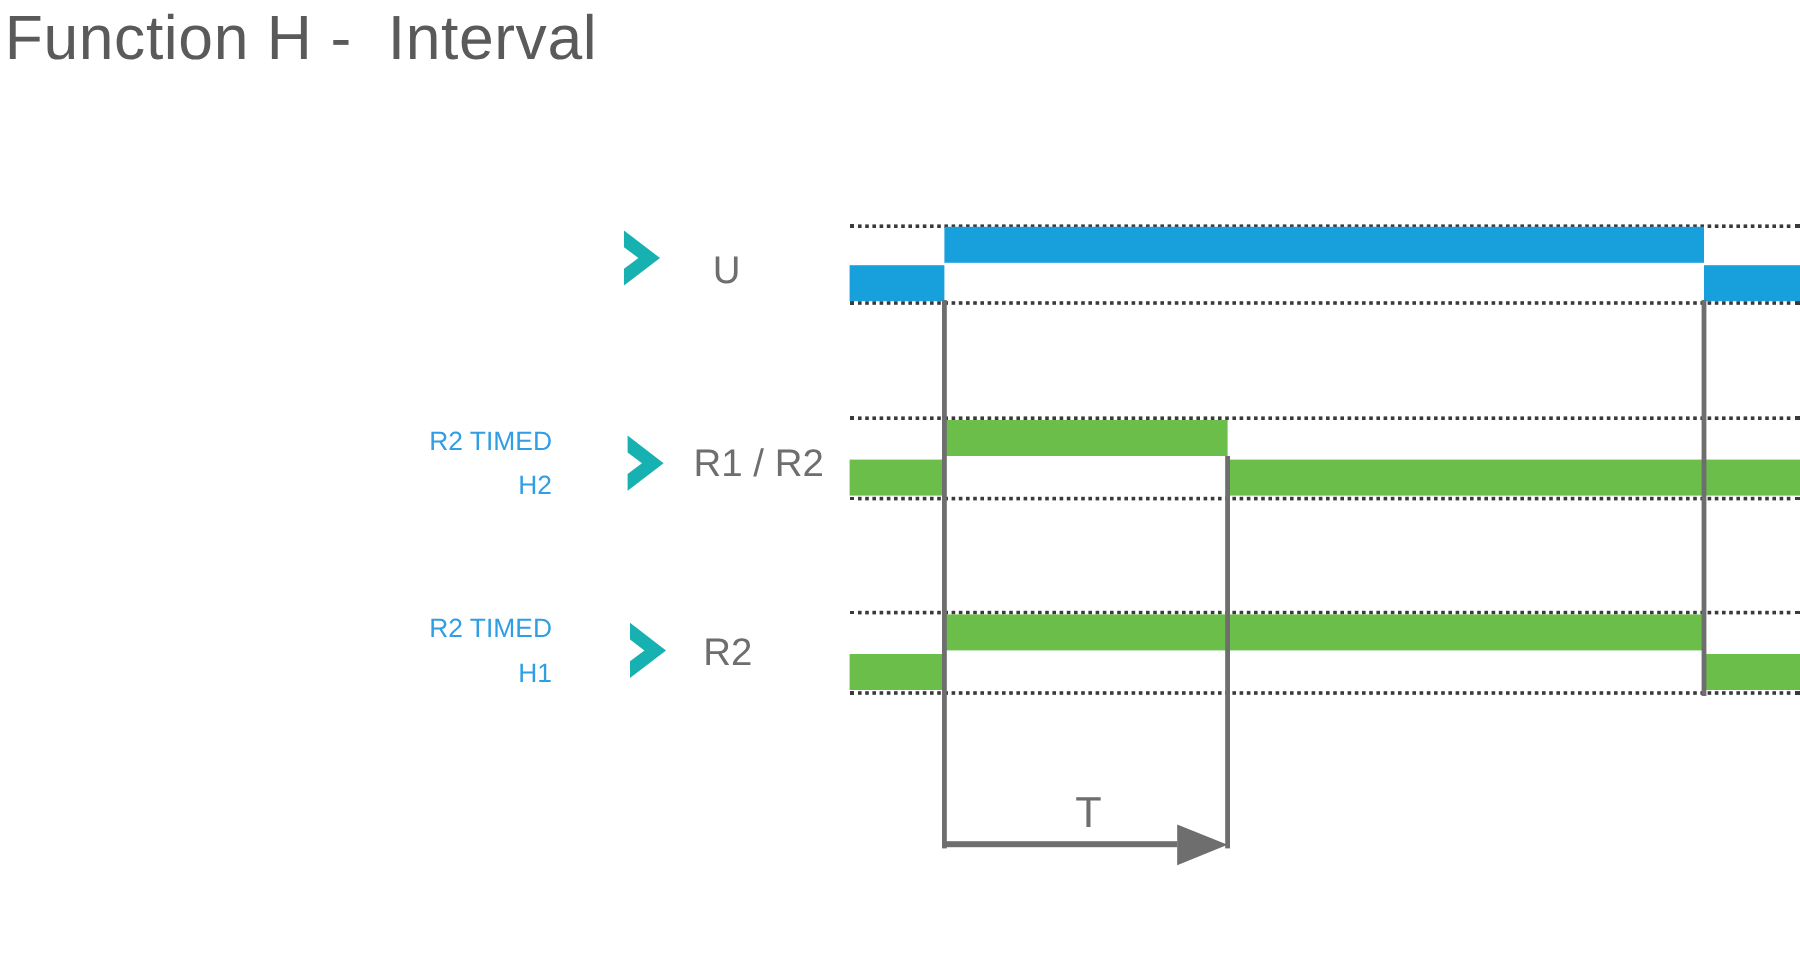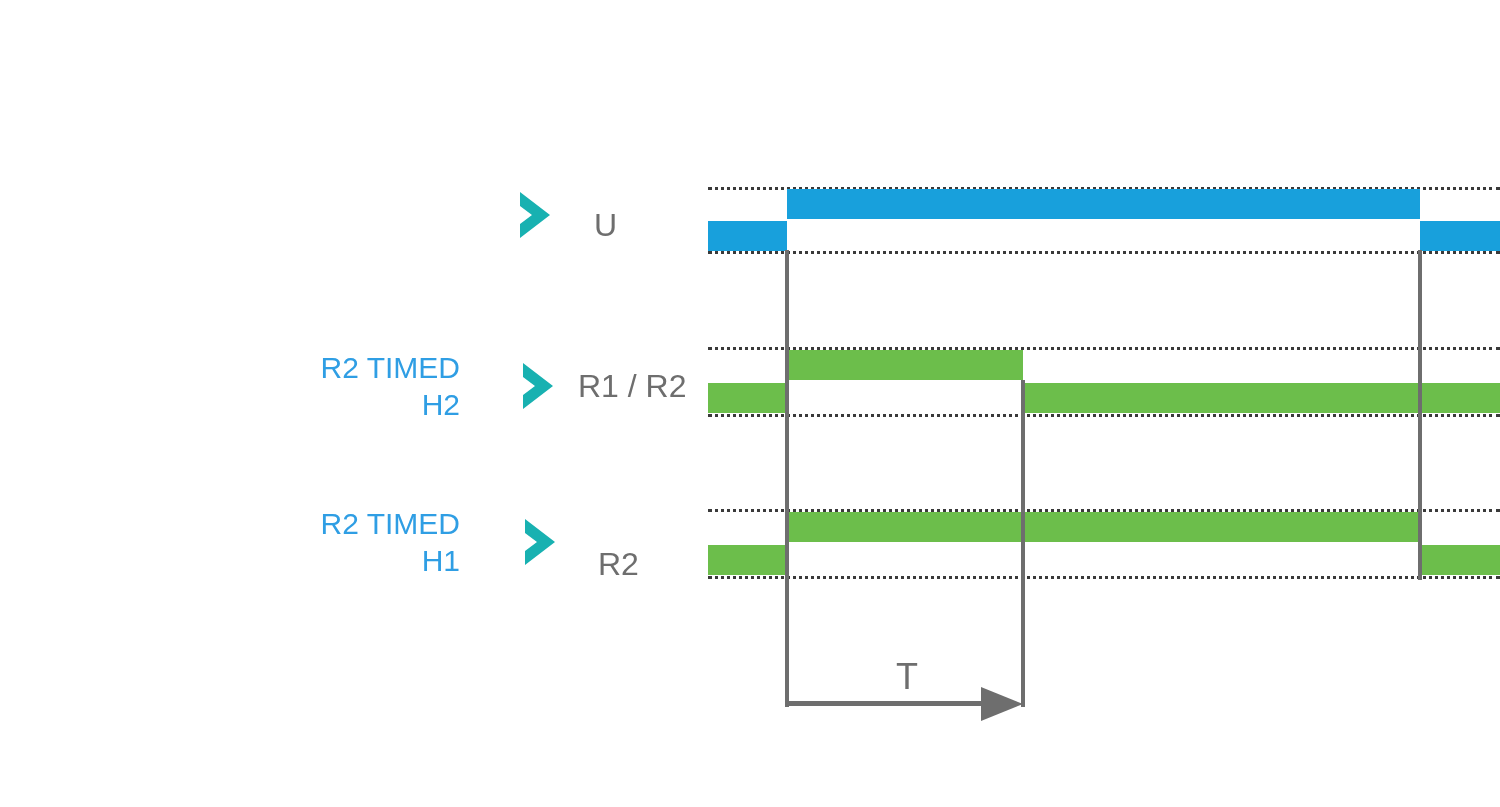--- a/index.html
+++ b/index.html
@@ -42,21 +42,21 @@
     width: 1500px;
   }
 
   
   .row-desc {
     position: absolute;
     right: 1040px;           
     width: 300px;
     text-align: right;
     color: #2f9ee4;
-    font-size: 30px;
+    font-size: 22px;
     line-height: 37px;
     white-space: pre-line;
     font-family: "Liberation Sans", sans-serif;
   }
 
   
   .marker {
     position: absolute;
     width: 34px;
     height: 48px;
@@ -119,20 +119,21 @@
     font-size: 36px;
     line-height: 36px;
     font-family: "Liberation Sans", sans-serif;
   }
 </style>
 </head>
 <body>
 
 <div id="canvas">
 
+  <div class="page-title">Function H -  Interval</div>
 
   <div class="row" style="top:0;">
 
     <div class="row-desc" style="top:350px;"></div>
 
     <div class="marker" style="left:518px; top:191px;">
       <svg width="34" height="48" viewBox="0 0 34 48">
         <path d="M2,1 L32,24 L2,47 L2,33 L14,24 L2,15 Z" fill="#18b1b1"></path>
       </svg>
     </div>
@@ -176,21 +177,21 @@
 
     <div class="row-desc" style="top:505px;">R2 TIMED
 H1</div>
 
     <div class="marker" style="left:523px; top:518px;">
       <svg width="34" height="48" viewBox="0 0 34 48">
         <path d="M2,1 L32,24 L2,47 L2,33 L14,24 L2,15 Z" fill="#18b1b1"></path>
       </svg>
     </div>
 
-    <div class="sig-name" style="left:586px; top:548px;margin-left:12px;">R2</div>
+    <div class="sig-name" style="left:586px; top:527px;">R2</div>
 
     <div class="wave-area" style="top:0;">
       <div class="guide" style="top:509px;"></div>
       <div class="guide" style="top:576px;"></div>
 
       <div class="band green" style="left:0px;   width:79px;  top:545px;"></div>
       <div class="band green" style="left:79px;  width:633px; top:512px;"></div>
       <div class="band green" style="left:712px; width:80px;  top:545px;"></div>
     </div>
   </div>

